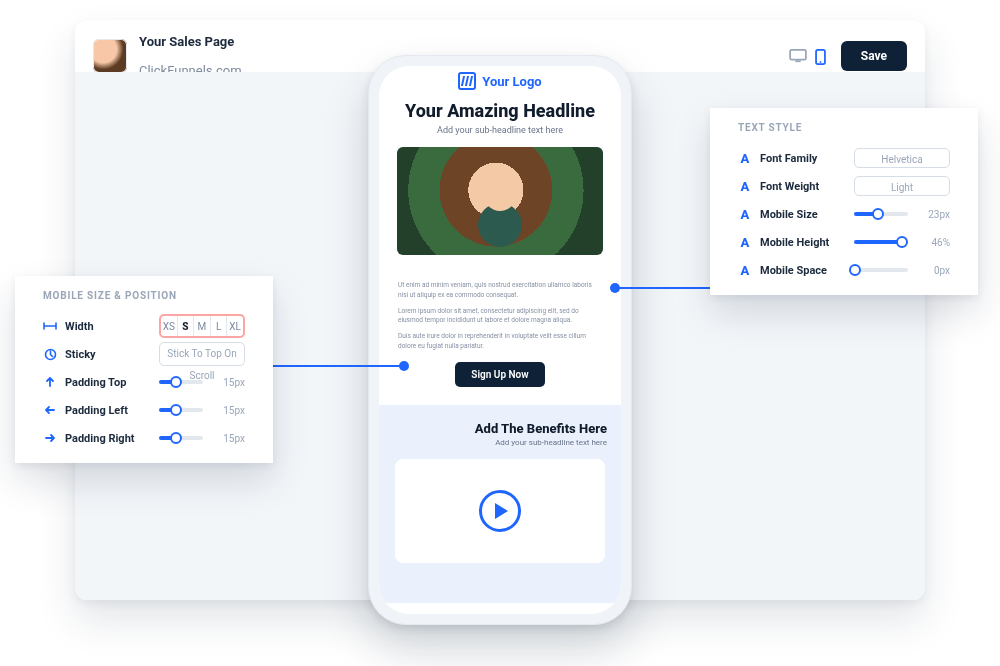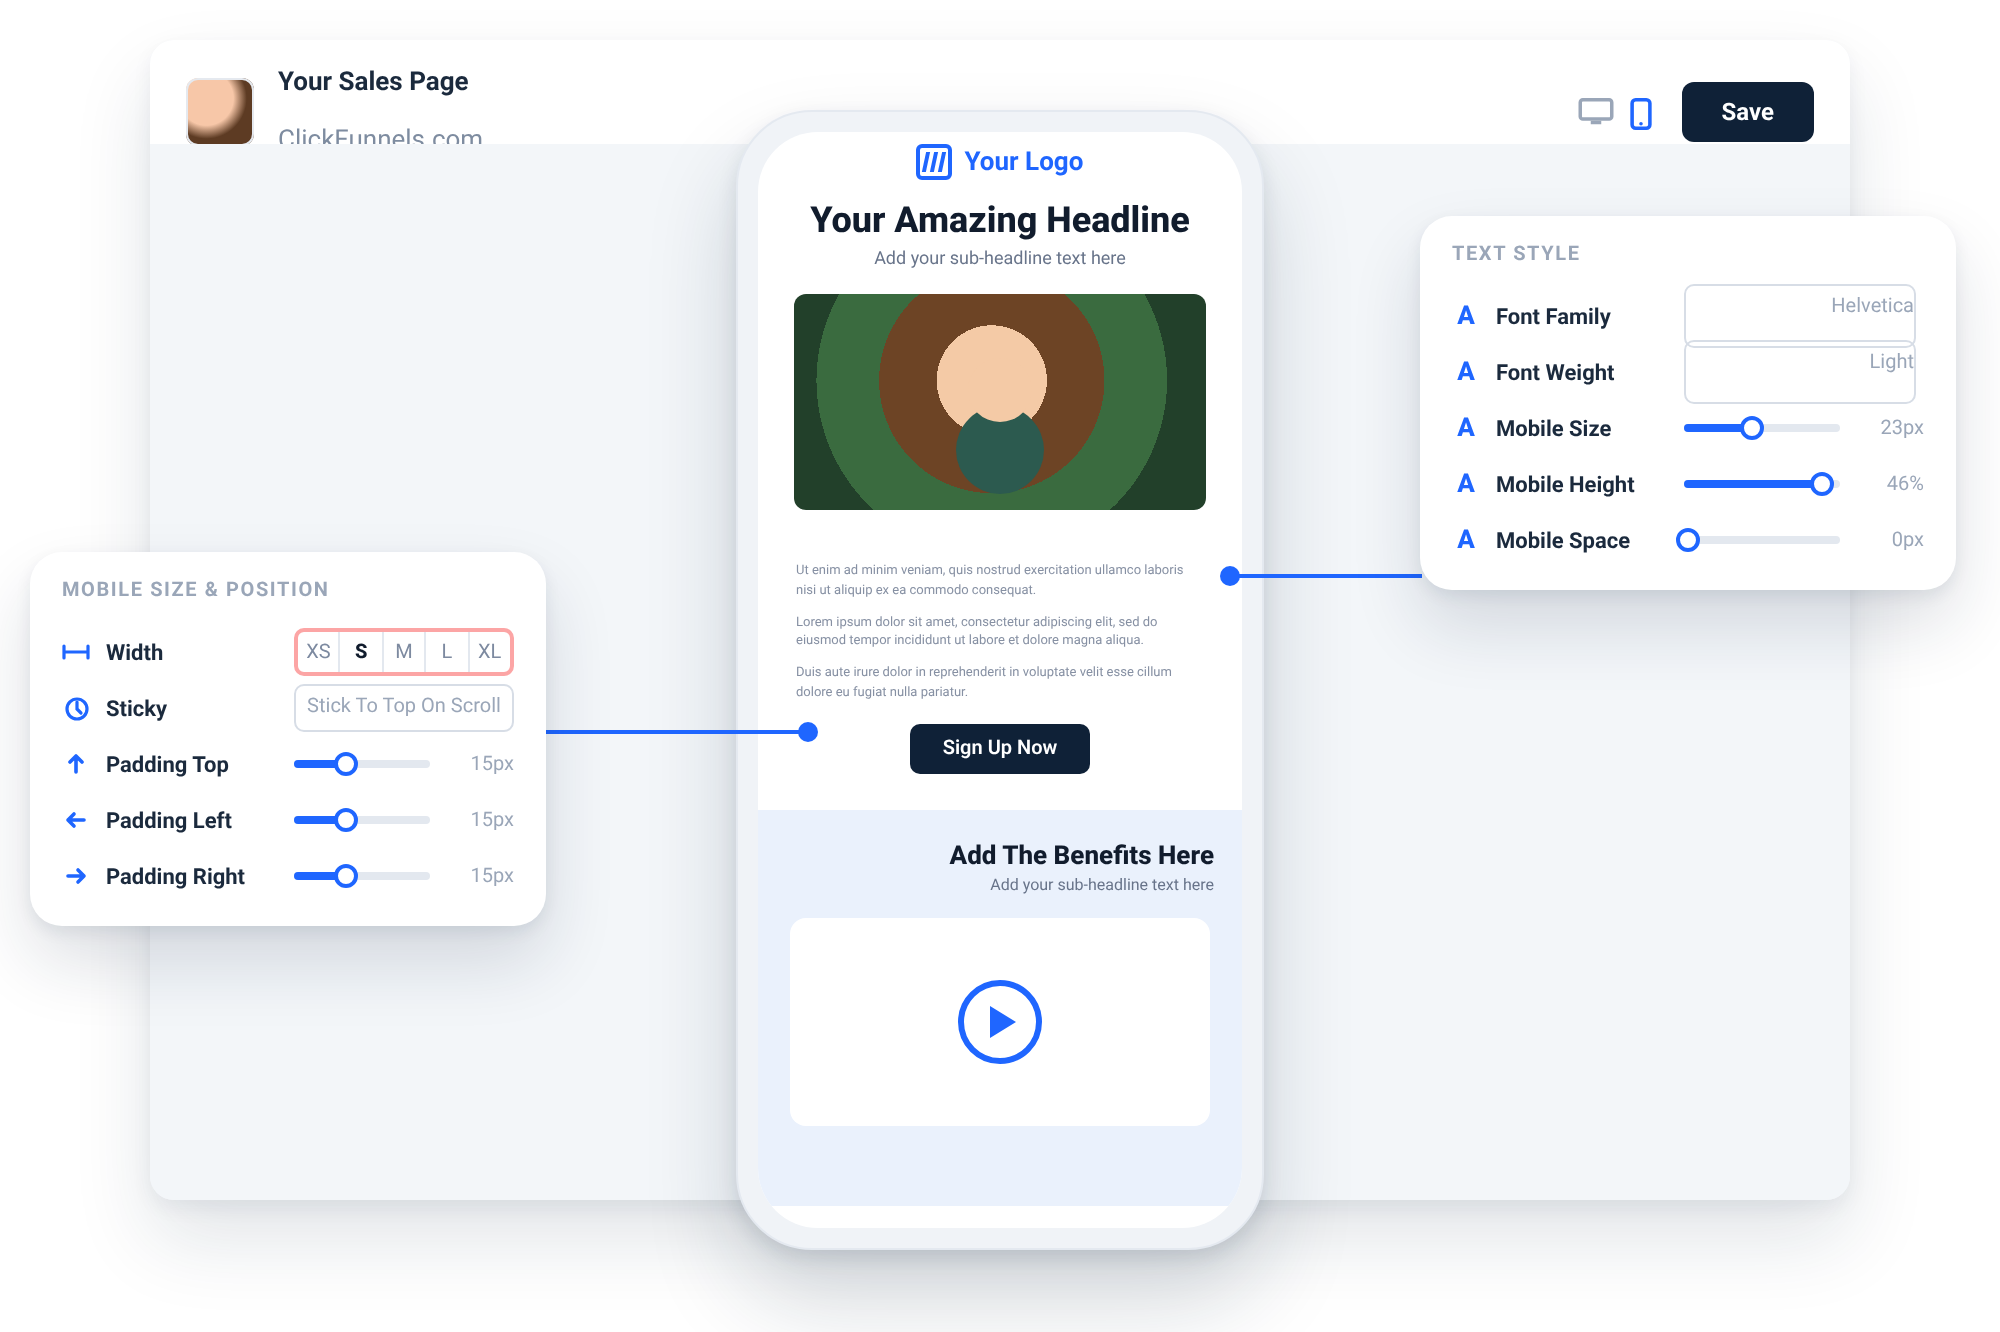--- a/index.html
+++ b/index.html
@@ -29,32 +29,32 @@
   .lorem p{margin-bottom:6px}
   .cta{margin:10px auto 18px;display:block;background:#0f2137;color:#fff;border:none;border-radius:5px;font-size:10px;font-weight:600;padding:7px 16px}
   .benefits-band{background:#eaf1fc;padding:16px 14px 40px;text-align:right}
   .benefits-title{font-size:13px;font-weight:800;color:#111c2d}
   .benefits-sub{font-size:8px;color:#68748a;margin-top:2px}
   .video-card{margin:12px auto 0;width:210px;height:104px;background:#fff;border-radius:8px;display:flex;align-items:center;justify-content:center}
   .play-btn{width:42px;height:42px;border:3px solid #1f66ff;border-radius:50%;display:flex;align-items:center;justify-content:center}
   .play-btn:before{content:"";border-left:13px solid #1f66ff;border-top:8px solid transparent;border-bottom:8px solid transparent;margin-left:3px}
 
   
-  .panel{position:absolute;background:#fff;border-radius:16px;box-shadow:0 18px 35px rgba(18,38,63,.14),0 3px 8px rgba(18,38,63,.08);padding:14px 16px 10px}
+  .panel{position:absolute;background:#fff;border-radius:0;box-shadow:0 18px 35px rgba(18,38,63,.14),0 3px 8px rgba(18,38,63,.08);padding:14px 28px 10px}
   .panel h4{font-size:10px;letter-spacing:.08em;color:#9aa6b8;font-weight:700;margin-bottom:12px}
   .row{display:flex;align-items:center;height:26px;margin-bottom:2px;gap:8px}
   .row .ico{width:14px;flex:0 0 14px;display:flex;align-items:center;justify-content:center}
   .row .lbl{font-size:11px;font-weight:700;color:#1b2a3d;flex:0 0 82px}
   .val{font-size:10px;color:#9aa6b8;width:34px;text-align:right}
   .seg{flex:1;border:2px solid #fca5a5;border-radius:5px;display:flex;overflow:hidden;height:24px}
   .seg span{flex:1;text-align:center;font-size:10px;color:#7d8aa0;line-height:22px;border-right:1px solid #e3e8ef}
   .seg span:last-child{border-right:none}
   .seg span.on{font-weight:800;color:#111c2d}
   .pill{flex:1;border:1px solid #d7dde6;border-radius:5px;height:24px;text-align:center;font-size:10px;color:#9aa6b8;line-height:22px}
-  .dropdown{width:116px;border:1px solid #d7dde6;border-radius:5px;height:32px;text-align:right;font-size:10px;color:#9aa6b8;line-height:22px}
+  .dropdown{width:116px;border:1px solid #d7dde6;border-radius:5px;height:20px;text-align:center;font-size:10px;color:#9aa6b8;line-height:22px}
   .slider{flex:1;height:4px;border-radius:2px;background:#e3e8ef;position:relative}
   .slider .fill{position:absolute;left:0;top:0;height:100%;background:#1f66ff;border-radius:2px}
   .slider .knob{position:absolute;top:50%;width:12px;height:12px;border-radius:50%;background:#fff;border:2px solid #1f66ff;transform:translate(-50%,-50%)}
 
   .panel-left{left:15px;top:276px;width:258px}
   .panel-left .lbl{flex:0 0 86px}
   .panel-right{left:710px;top:108px;width:268px}
   .panel-right .lbl{flex:0 0 86px}
   .blue-A{font-weight:800;color:#1f66ff;font-size:13px}
 

